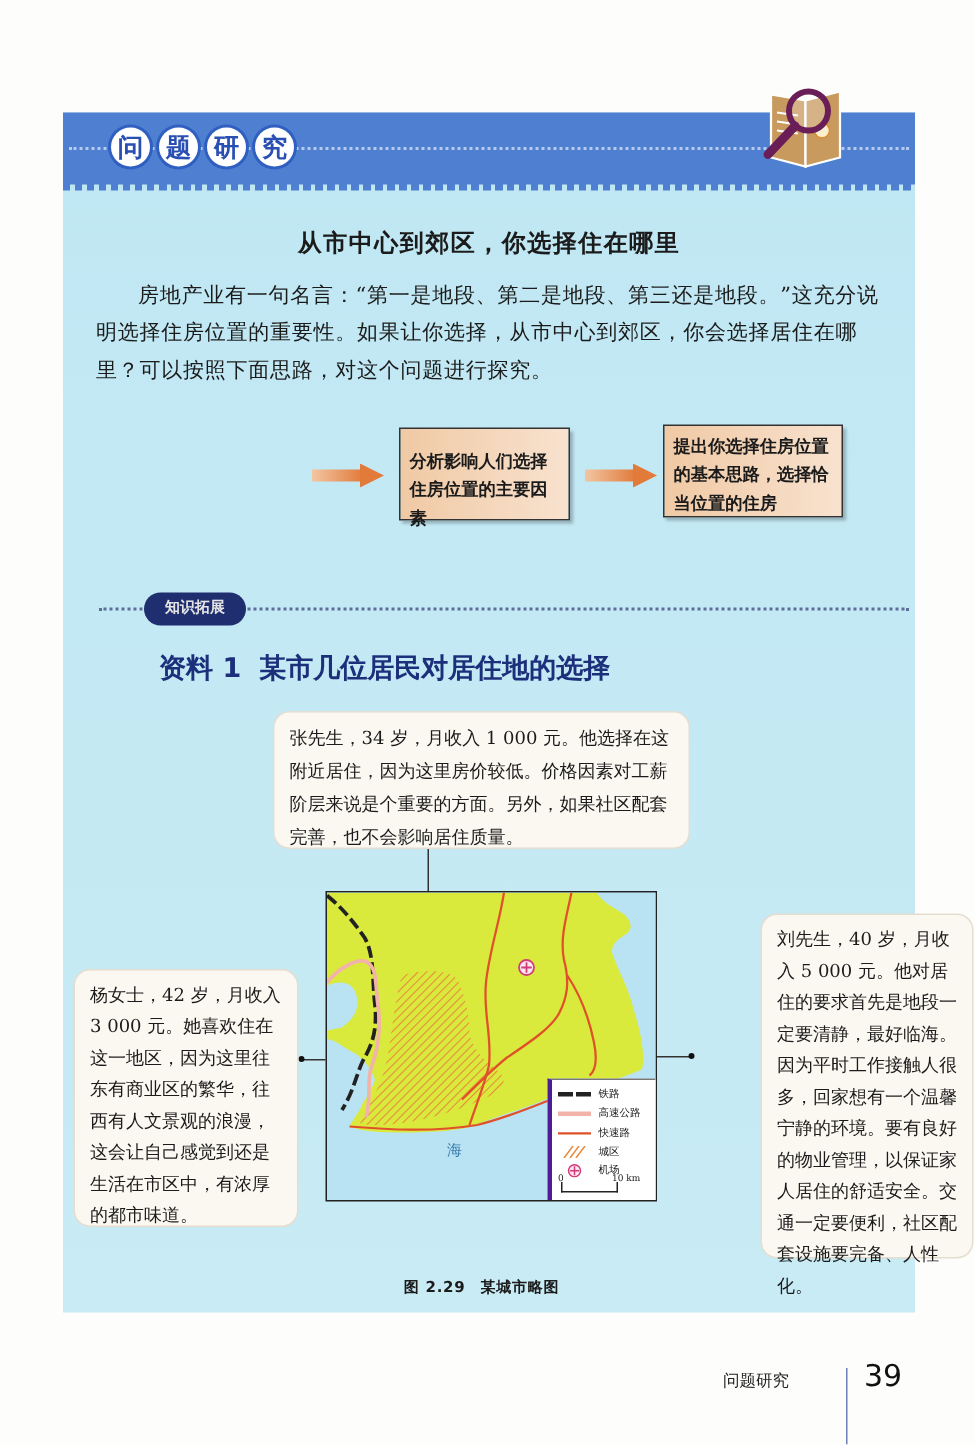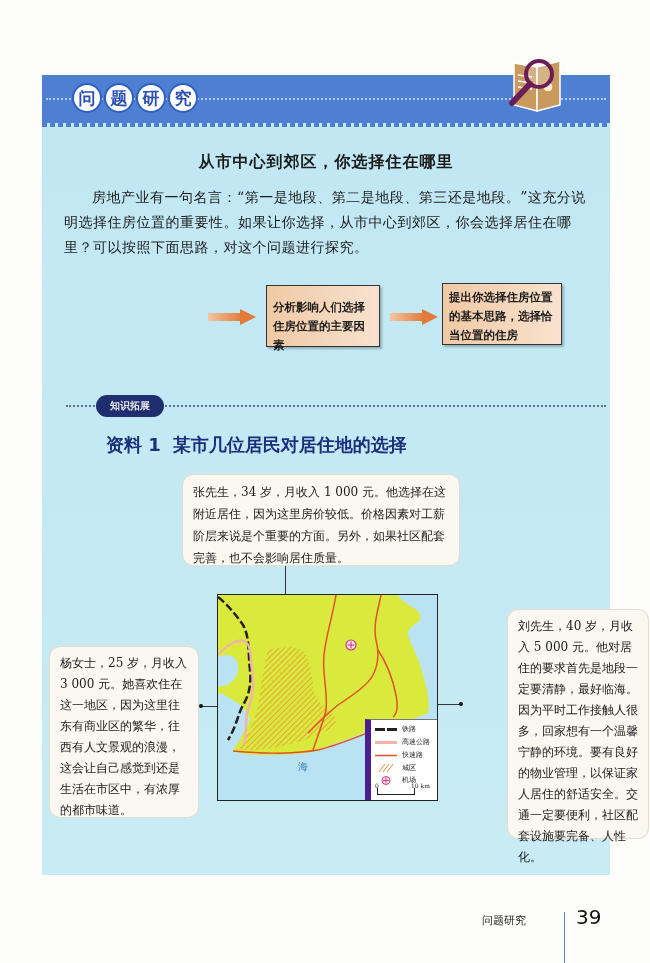--- a/index.html
+++ b/index.html
@@ -15,21 +15,21 @@
   .intro{position:absolute;left:22px;top:110px;width:530px;font-size:14px;line-height:25px;text-indent:28px;letter-spacing:0.5px;}
   .flow-box{position:absolute;height:62px;background:linear-gradient(90deg,#f0c9a4,#f8e2cf);border:1.5px solid #333;box-shadow:2px 2px 2px rgba(0,0,0,.25);font-size:11.5px;font-weight:bold;line-height:19px;padding:4px 6px;box-sizing:border-box;font-family:"DejaVu Sans","Liberation Sans",sans-serif;}
   .arrow{position:absolute;height:16px;}
   .sec{position:absolute;left:24px;top:320px;width:540px;height:22px;}
   .sec .dots{position:absolute;left:0;right:0;top:10px;border-top:2px dotted #5d6e9a;}
   .sec .pill{position:absolute;left:30px;top:0;height:22px;padding:0 14px;background:#1f2e6e;color:#e5e5e5;border-radius:11px;font-family:"DejaVu Sans","Liberation Sans",sans-serif;font-size:10px;font-weight:bold;line-height:22px;}
   .mat{position:absolute;left:64px;top:358px;font-family:"DejaVu Sans","Liberation Sans",sans-serif;font-weight:bold;font-size:18px;color:#1b2f7a;}
   .mat span{margin-right:12px;}
   .callout{position:absolute;background:#fbf8f1;border-radius:10px;font-size:12px;line-height:22px;padding:6px 10px;box-sizing:border-box;box-shadow:0 0 0 1px #e4ddd0;}
   .map-frame{position:absolute;left:175px;top:519px;width:221px;height:207px;border:1px solid #222;background:#b9e2f3;box-sizing:border-box;overflow:hidden;}
-  .legend{position:absolute;left:147px;top:124px;width:74px;height:83px;background:#fff;border-left:6px solid #4c1d95;border-top:1px solid #777;font-size:7px;}
+  .legend{position:absolute;left:147px;top:124px;width:74px;height:83px;background:#fff;border-left:3px solid #4c1d95;border-top:1px solid #777;font-size:7px;}
   .leg-row{position:absolute;left:4px;display:flex;align-items:center;gap:5px;}
   .caption{position:absolute;left:0;top:776px;width:568px;text-align:center;font-family:"DejaVu Sans","Liberation Sans",sans-serif;font-weight:bold;font-size:10px;letter-spacing:0.5px;}
   .caption span{margin-right:10px;}
   .footer-label{position:absolute;left:482px;top:913px;font-family:Liberation Mono, monospace;font-size:11px;color:#222;}
   .footer-bar{position:absolute;left:564px;top:912px;width:1px;height:51px;background:#6d7fb8;}
   .page-num{position:absolute;left:576px;top:905px;font-family:"DejaVu Sans","Liberation Sans",sans-serif;font-size:20px;font-weight:normal;color:#111;}
   .line{position:absolute;background:#333;}
   .dot{position:absolute;width:4px;height:4px;border-radius:50%;background:#111;}
 </style>
 </head>
@@ -159,20 +159,23 @@
             <line x1="8" y1="4.5" x2="14" y2="4.5" stroke="#d23c7a"></line>
           </svg>
         <span>机场</span>
       </div>
       <div style="position:absolute;left:6px;top:68px;width:36px;height:6px;border-left:1px solid #222;border-right:1px solid #222;border-bottom:1px solid #222;"></div>
       <span style="position:absolute;left:4px;top:62px;font-size:6px;">0</span>
       <span style="position:absolute;left:40px;top:62px;font-size:6px;">10 km</span>
     </div>
   </div>
 
-  <div class="callout" style="left:8px;top:572px;width:148px;height:170px;line-height:21px;">杨女士，25 岁，月收入 3 000 元。她喜欢住在这一地区，因为这里往东有商业区的繁华，往西有人文景观的浪漫，这会让自己感觉到还是生活在市区中，有浓厚的都市味道。</div>
+  <div class="callout" style="left:8px;top:572px;width:148px;height:170px;line-height:21px;">杨女士，42 岁，月收入 3 000 元。她喜欢住在这一地区，因为这里往东有商业区的繁华，往西有人文景观的浪漫，这会让自己感觉到还是生活在市区中，有浓厚的都市味道。</div>
   <div class="callout" style="left:419px;top:535px;width:140px;height:228px;line-height:21px;margin-left:47px;">刘先生，40 岁，月收入 5 000 元。他对居住的要求首先是地段一定要清静，最好临海。因为平时工作接触人很多，回家想有一个温馨宁静的环境。要有良好的物业管理，以保证家人居住的舒适安全。交通一定要便利，社区配套设施要完备、人性化。</div>
 
+  <div class="caption">
+    <span>图 2.29</span><span>某城市略图</span>
+  </div>
 </div>
 
 <div class="footer-label">问题研究</div>
 <div class="footer-bar"></div>
 <div class="page-num">39</div>
 
 </body></html>

